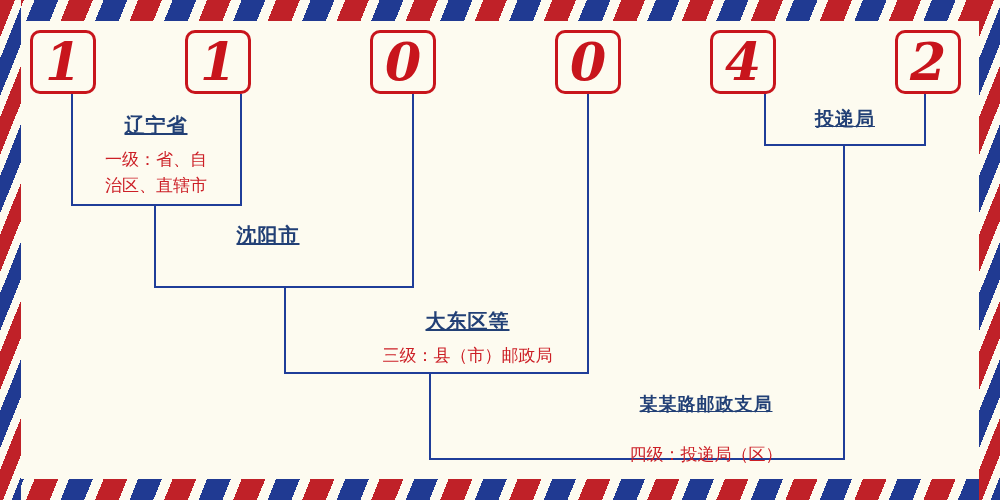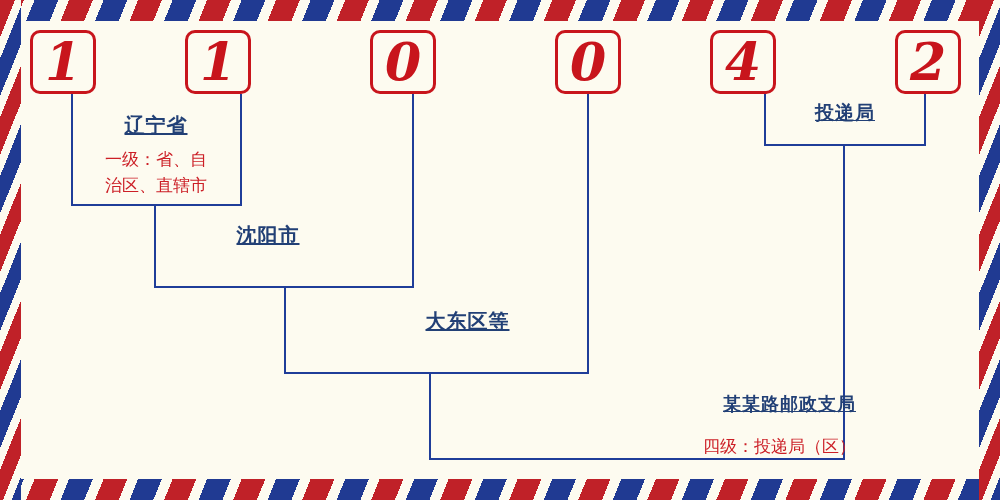--- a/index.html
+++ b/index.html
@@ -47,23 +47,23 @@
   
   .line { position:absolute; background:#1f3d99; }
   .line.v { width:2px; }
   .line.h { height:2px; }
 
   
   .lvl { position:absolute; text-align:center; }
   .lvl .name { font-size:20px; font-weight:bold; color:#224076; letter-spacing:1px;text-decoration:underline; }
   .lvl .desc { font-size:17px; color:#cc1f26; margin-top:7px; line-height:1.55; }
   .lvl.wrap .desc { width:114px; margin-left:auto; margin-right:auto;text-align:center; }
-  .lvl.left { text-align:right; }
+  .lvl.left { text-align:center; }
   .lvl.left .name { font-size:18px; }
-  .lvl.left .desc { margin-top:17px; }
+  .lvl.left .desc { margin-top:25px; }
   .lvl.small .name { font-size:19px; }
 
   
   .footer {
     position:absolute; left:36px; top:420px;
     background:#f8d7d0; color:#cc1f26;
     font-size:19px; font-weight:bold;
     padding:8px 13px; letter-spacing:1px;
   }
 </style>
@@ -120,25 +120,26 @@
     <div class="name">辽宁省</div>
     <div class="desc">一级：省、自治区、直辖市</div>
   </div>
 
   <div class="lvl" style="left:154px;top:222px;width:228px">
     <div class="name">沈阳市</div>
   </div>
 
   <div class="lvl" style="left:284px;top:308px;width:367px">
     <div class="name">大东区等</div>
+    <div class="desc">三级：县（市）邮政局</div>
   </div>
 
   <div class="lvl left" style="left:556px;top:392px;width:300px">
     <div class="name">某某路邮政支局</div>
     <div class="desc">四级：投递局（区）</div>
   </div>
 
-  <div class="lvl small" style="left:764px;top:100px;width:162px">
+  <div class="lvl small" style="left:764px;top:106px;width:162px">
     <div class="name">投递局</div>
   </div>
 
 
 </div>
 
 </body></html>

